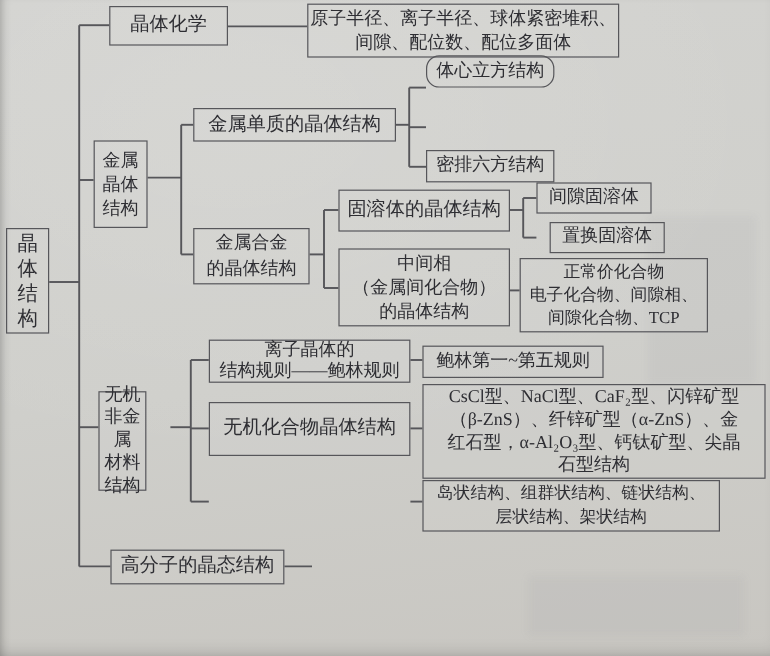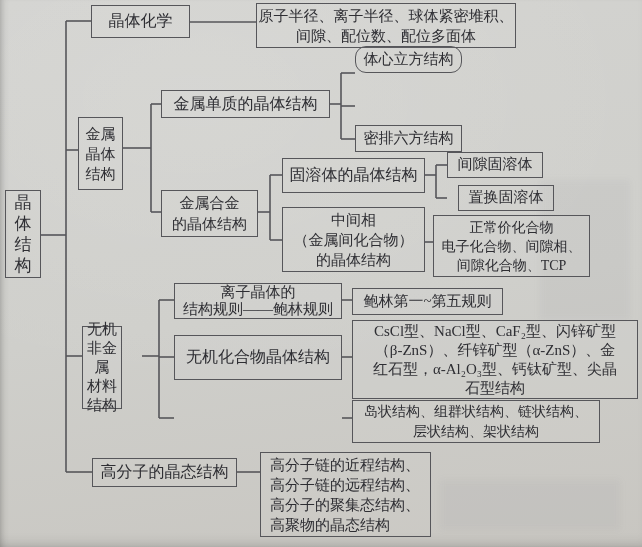--- a/index.html
+++ b/index.html
@@ -156,20 +156,14 @@
 石型结构</span>
   </div>
   <div class="node fs14 lh20" style="left:352px;top:400px;width:248px;height:43px;">
     <span class="lbl">岛状结构、组群状结构、链状结构、
 层状结构、架状结构</span>
   </div>
 
   <div class="node fs16" style="left:92px;top:458px;width:145px;height:29px;">
     <span class="lbl">高分子的晶态结构</span>
   </div>
-  <div class="node fs15 lh20 left" style="left:260px;top:452px;width:171px;height:85px;">
-    <span class="lbl">高分子链的近程结构、
-高分子链的远程结构、
-高分子的聚集态结构、
-高聚物的晶态结构</span>
-  </div>
 
 </div>
 
 </body></html>

